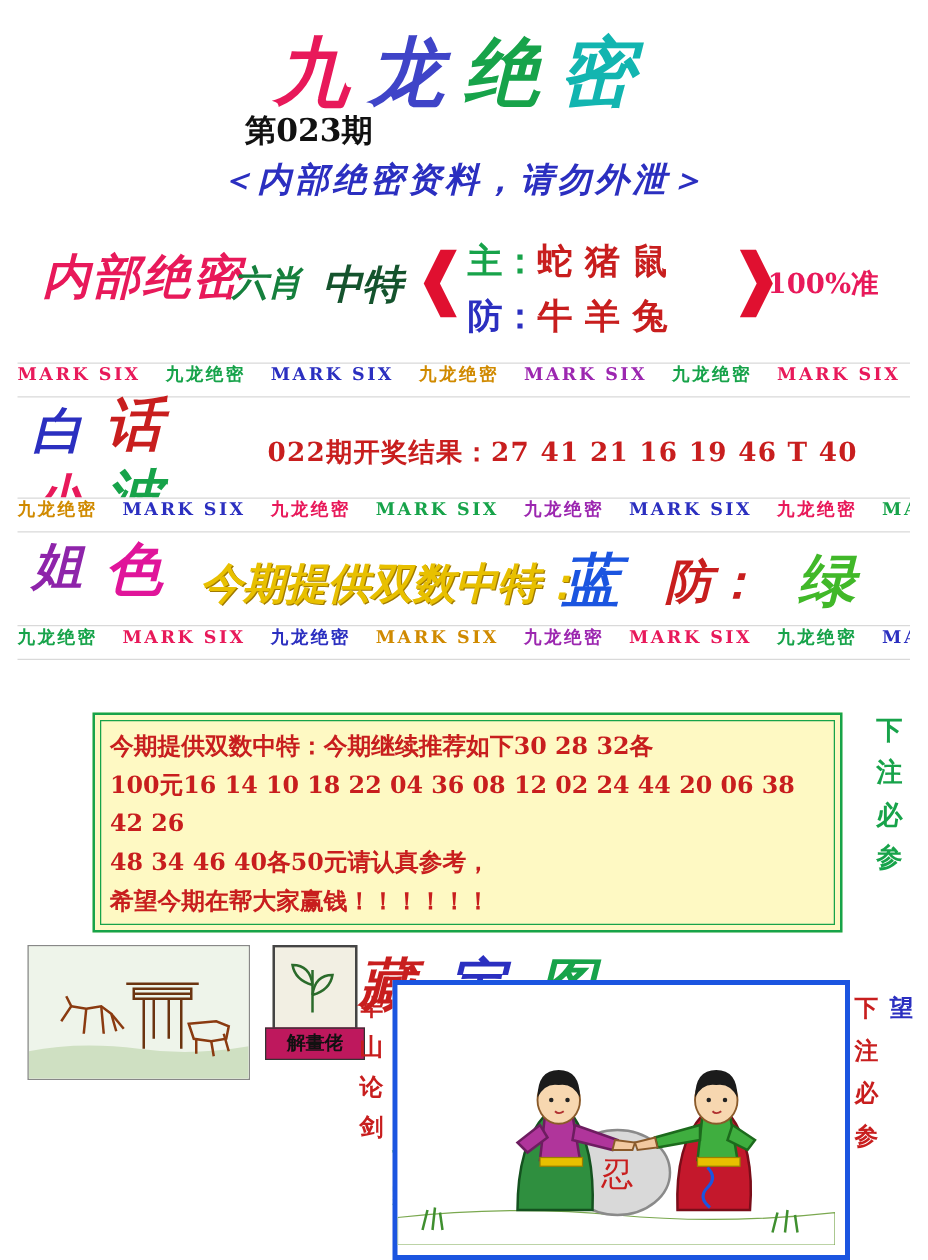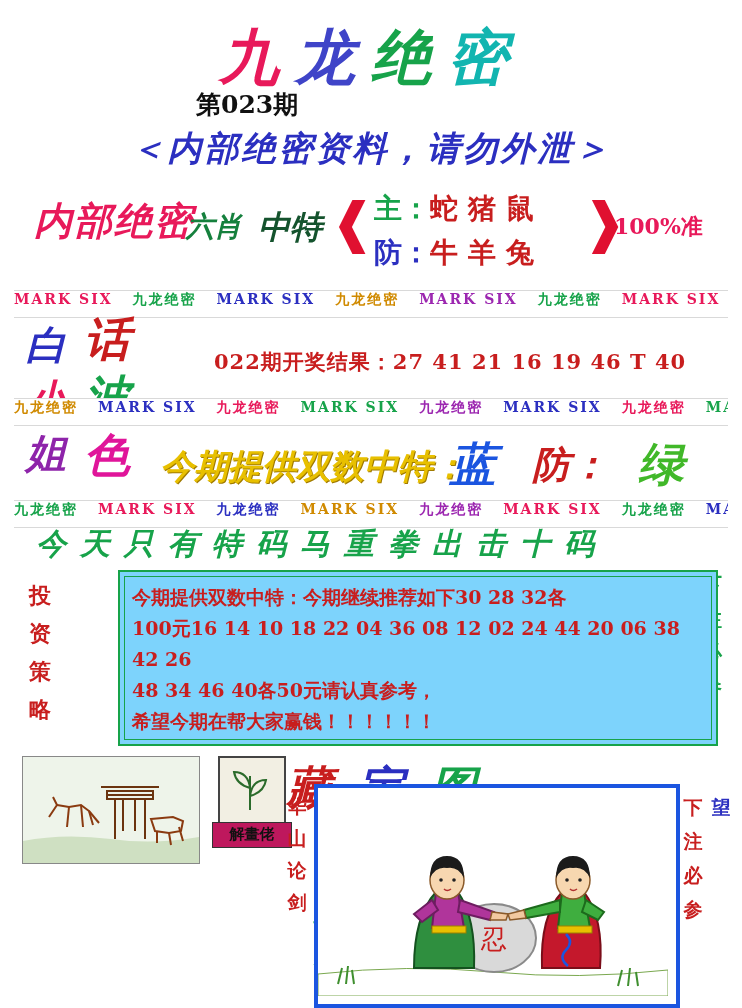--- a/index.html
+++ b/index.html
@@ -22,21 +22,21 @@
   .t3{color:#17a34a;}
   .t4{color:#12b5b0;}
 
   .issue{
     position:absolute;left:196px;top:88px;
     font-size:25px;font-weight:bold;color:#111;
     font-family:"DejaVu Serif",serif;
   }
   .subtitle{
     position:absolute;left:0;top:126px;width:742px;text-align:center;
-    font-size:34px;font-weight:bold;color:#2b2fc0;letter-spacing:3px;
+    font-size:27px;font-weight:bold;color:#2b2fc0;letter-spacing:3px;
     font-family:"DejaVu Serif",serif;font-style:italic;
   }
 
   
   .band{position:absolute;left:0;top:178px;width:742px;height:110px;}
   .band .neibu{
     position:absolute;left:34px;top:18px;font-size:38px;font-weight:bold;
     color:#e8195a;font-style:italic;font-family:"DejaVu Serif",serif;
     letter-spacing:2px;
   }
@@ -117,21 +117,21 @@
   
   .poem{
     position:absolute;left:36px;top:524px;width:680px;height:40px;
     font-size:30px;font-weight:bold;color:#17a34a;font-style:italic;
     font-family:"DejaVu Serif",serif;letter-spacing:14px;
   }
 
   
   .gbox{
     position:absolute;left:74px;top:570px;width:596px;height:172px;
-    border:2px solid #17a34a;background:#7dd3fc;margin-left:44px;
+    border:2px solid #17a34a;background:#fef9c3;
   }
   .gbox .inner{
     position:absolute;left:4px;top:4px;right:4px;bottom:4px;border:1px solid #17a34a;
   }
   .gtext{
     position:absolute;left:12px;top:10px;right:10px;
     font-size:19px;font-weight:bold;color:#c81e1e;line-height:31px;
     font-family:"DejaVu Serif",serif;
   }
 
@@ -246,23 +246,21 @@
     <div class="wave-txt">今期提供双数中特：</div>
     <div class="wave-blue">蓝</div>
     <div class="wave-fang">防：</div>
     <div class="wave-green">绿</div>
   </div>
 
   <div class="strip" style="top:500px">
     <span class="s-b">九龙绝密</span><span class="s-a">MARK SIX</span><span class="s-c">九龙绝密</span><span class="s-d">MARK SIX</span><span class="s-e">九龙绝密</span><span class="s-a">MARK SIX</span><span class="s-b">九龙绝密</span><span class="s-c">MARK SIX</span>
   </div>
 
-  <div class="poem">今天只有特码马重拳出击十码</div>
-
-  <div class="vleft">投资策略</div>
+
   <div class="vright">下注必参</div>
 
   <div class="gbox">
     <div class="inner"></div>
     <div class="gtext">
       <div>今期提供双数中特：今期继续推荐如下30 28 32各</div>
       <div>100元16 14 10 18 22 04 36 08 12 02 24 44 20 06 38 42 26</div>
       <div>48 34 46 40各50元请认真参考，</div>
       <div>希望今期在帮大家赢钱！！！！！！</div>
     </div>

